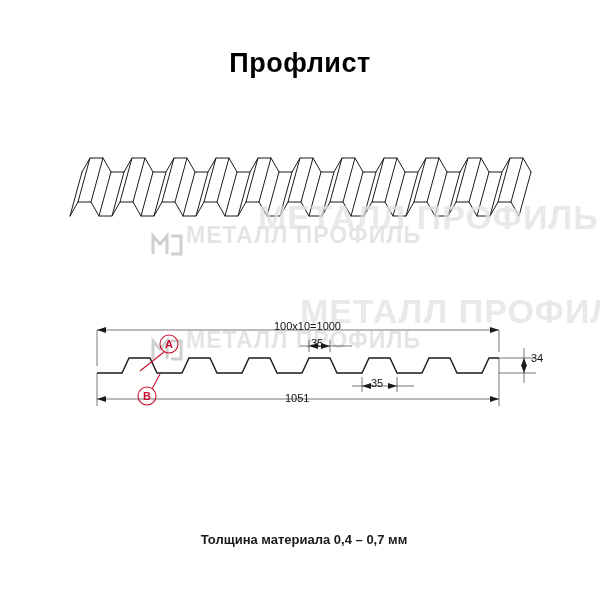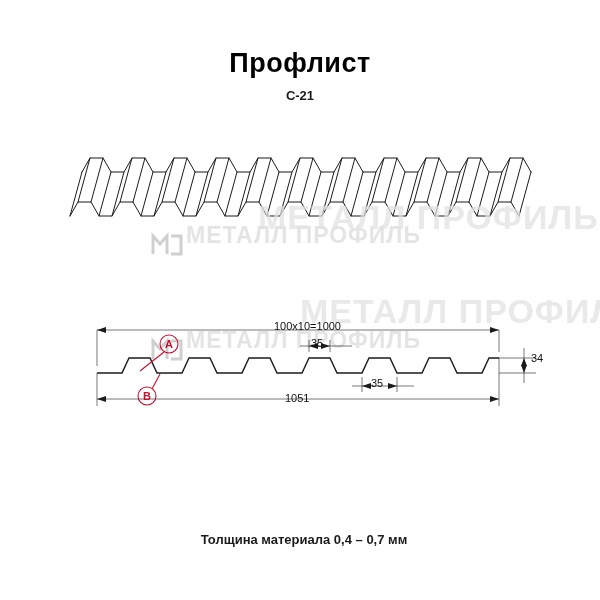--- a/index.html
+++ b/index.html
@@ -110,21 +110,20 @@
     font-weight: bold;
     color: #c8102e;
   }
 </style>
 </head>
 <body>
 
 <div class="page">
 
   <div class="title">Профлист</div>
-  <div class="subtitle">С-21</div>
 
   <svg class="layer" viewBox="0 0 600 600">
     <g fill="none" stroke="#1b1b1b" stroke-width="1" stroke-linejoin="round" stroke-linecap="round">
 
       <path d="M82,172 L90,158 L103,158 L111,172 L124,172 L132,158 L145,158 L153,172 L166,172 L174,158 L187,158 L195,172 L208,172 L216,158 L229,158 L237,172 L250,172 L258,158 L271,158 L279,172 L292,172 L300,158 L313,158 L321,172 L334,172 L342,158 L355,158 L363,172 L376,172 L384,158 L397,158 L405,172 L418,172 L426,158 L439,158 L447,172 L460,172 L468,158 L481,158 L489,172 L502,172 L510,158 L523,158 L531,172"></path>
 
       <path d="M70,216 L78,202 L91,202 L99,216 L112,216 L120,202 L133,202 L141,216 L154,216 L162,202 L175,202 L183,216 L196,216 L204,202 L217,202 L225,216 L238,216 L246,202 L259,202 L267,216 L280,216 L288,202 L301,202 L309,216 L322,216 L330,202 L343,202 L351,216 L364,216 L372,202 L385,202 L393,216 L406,216 L414,202 L427,202 L435,216 L448,216 L456,202 L469,202 L477,216 L490,216 L498,202 L511,202 L519,216"></path>
 
       <path d="M82,172 L70,216"></path>
       <path d="M90,158 L78,202"></path>

